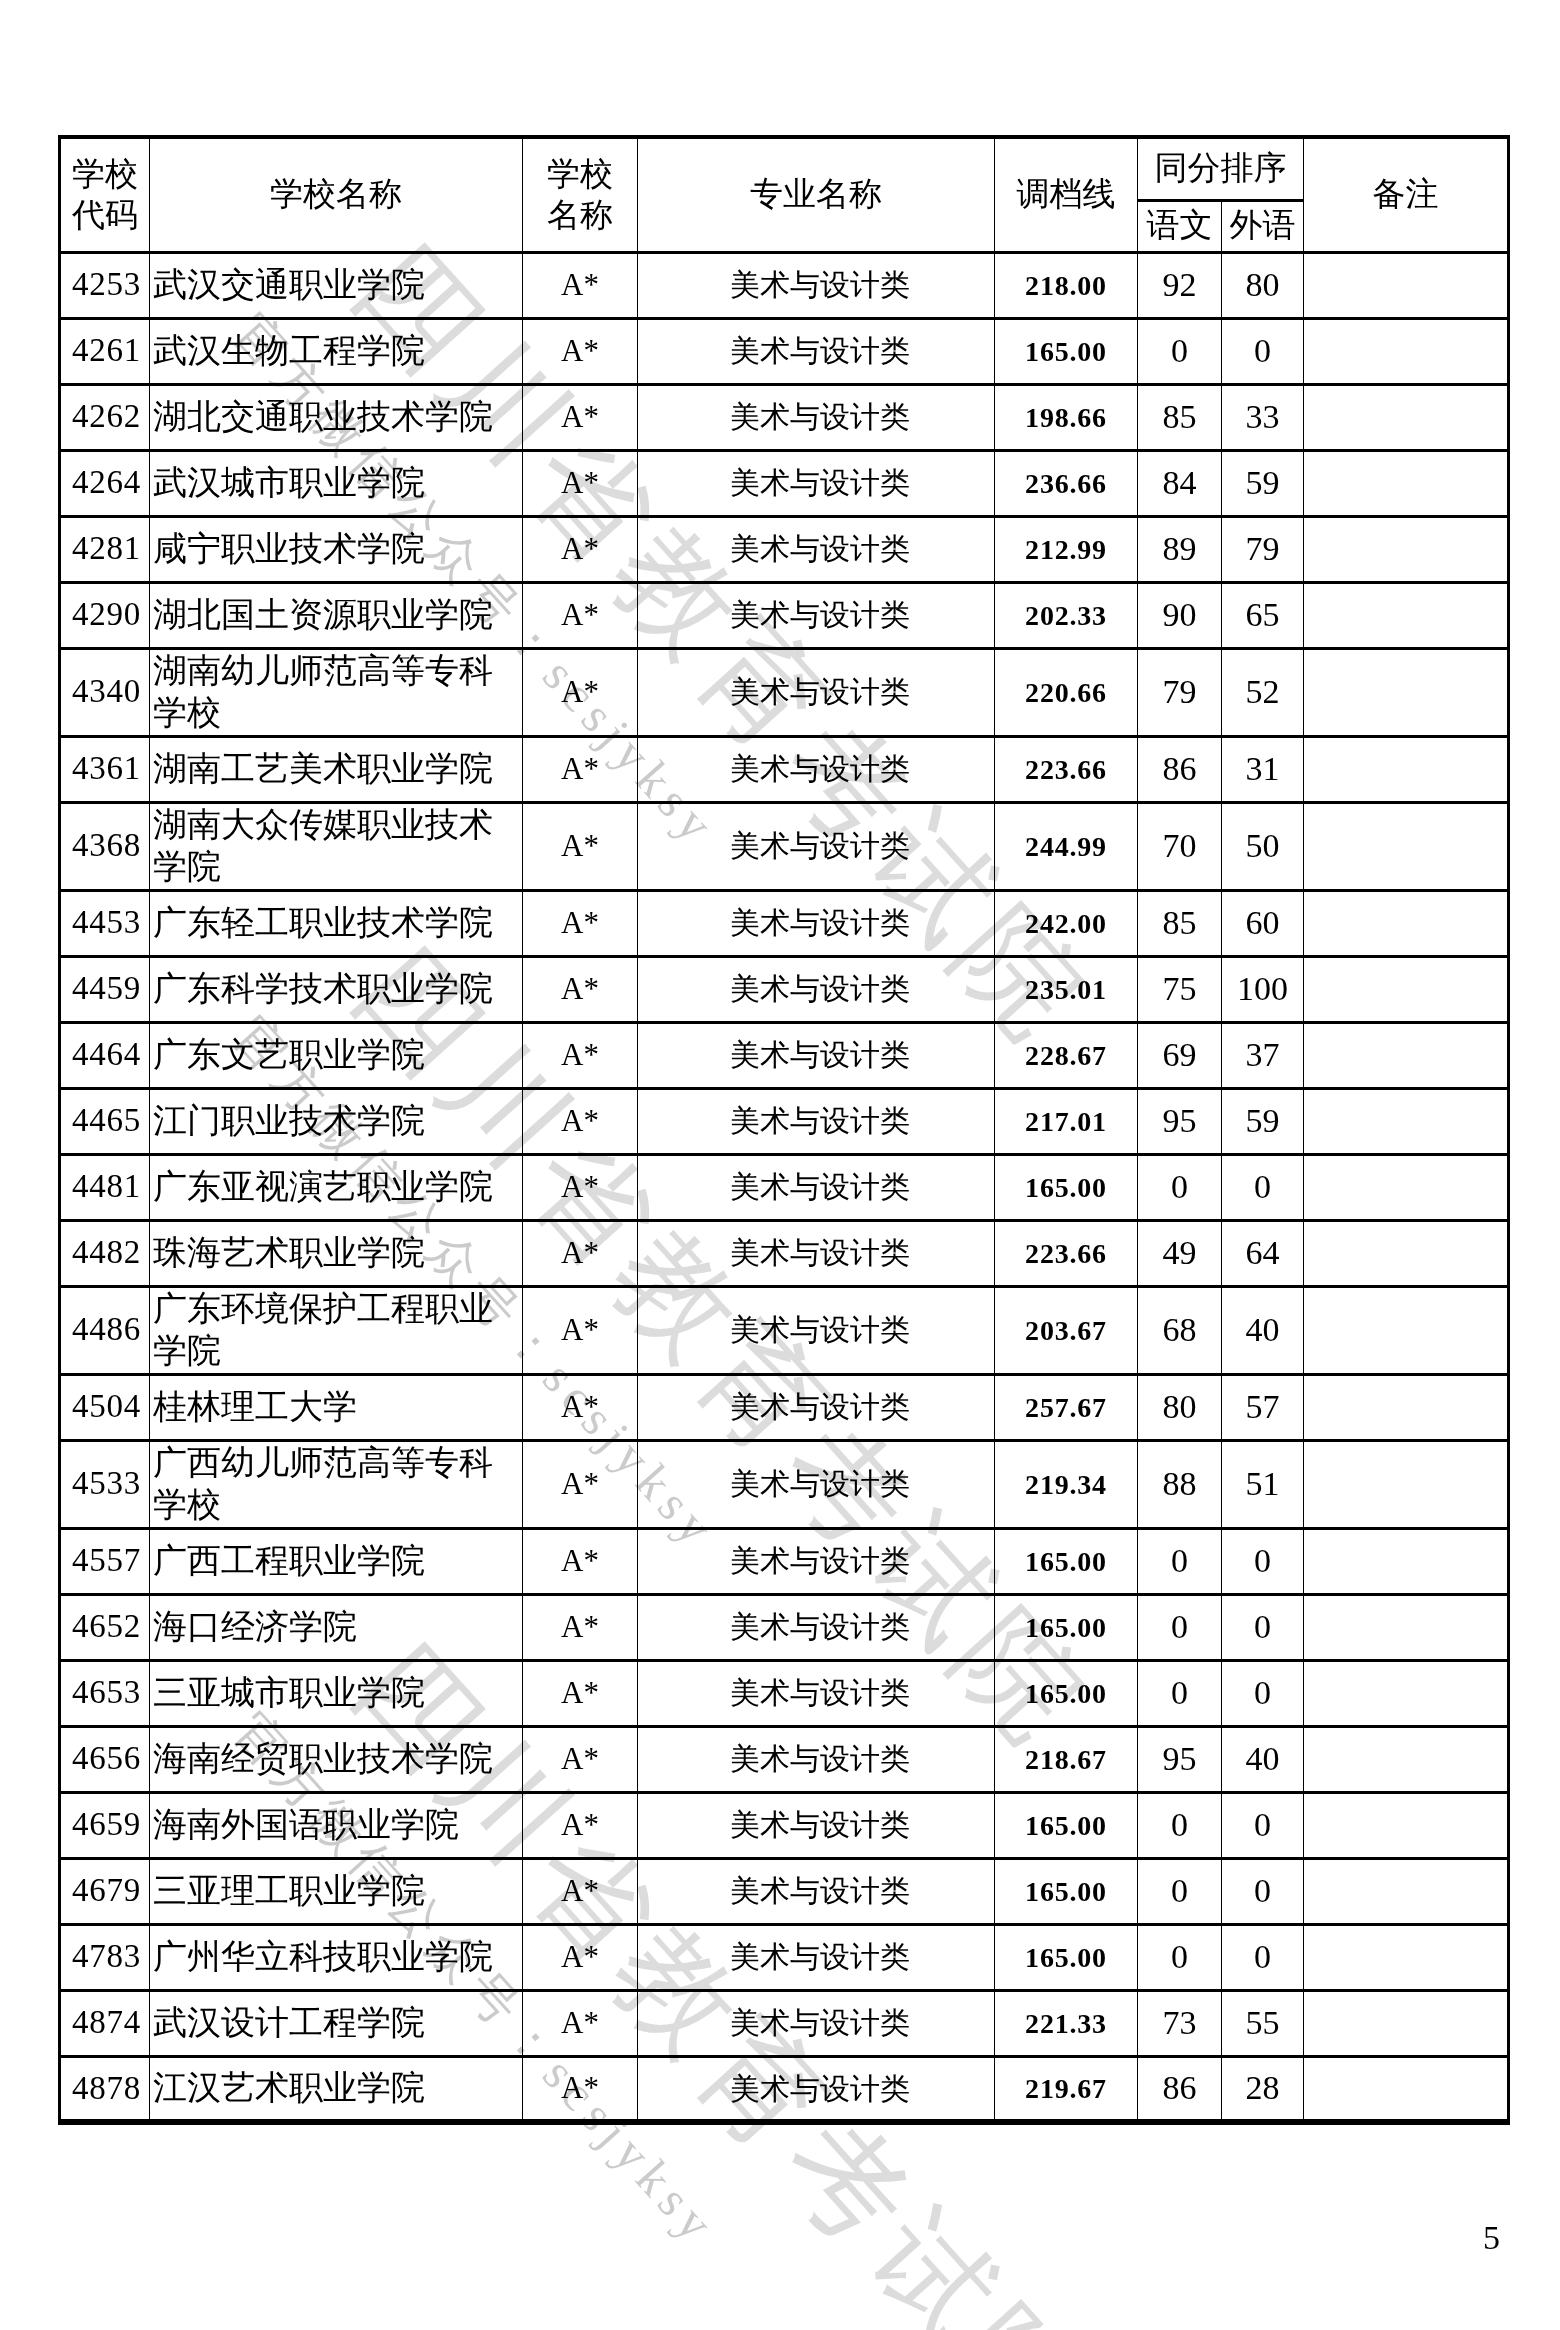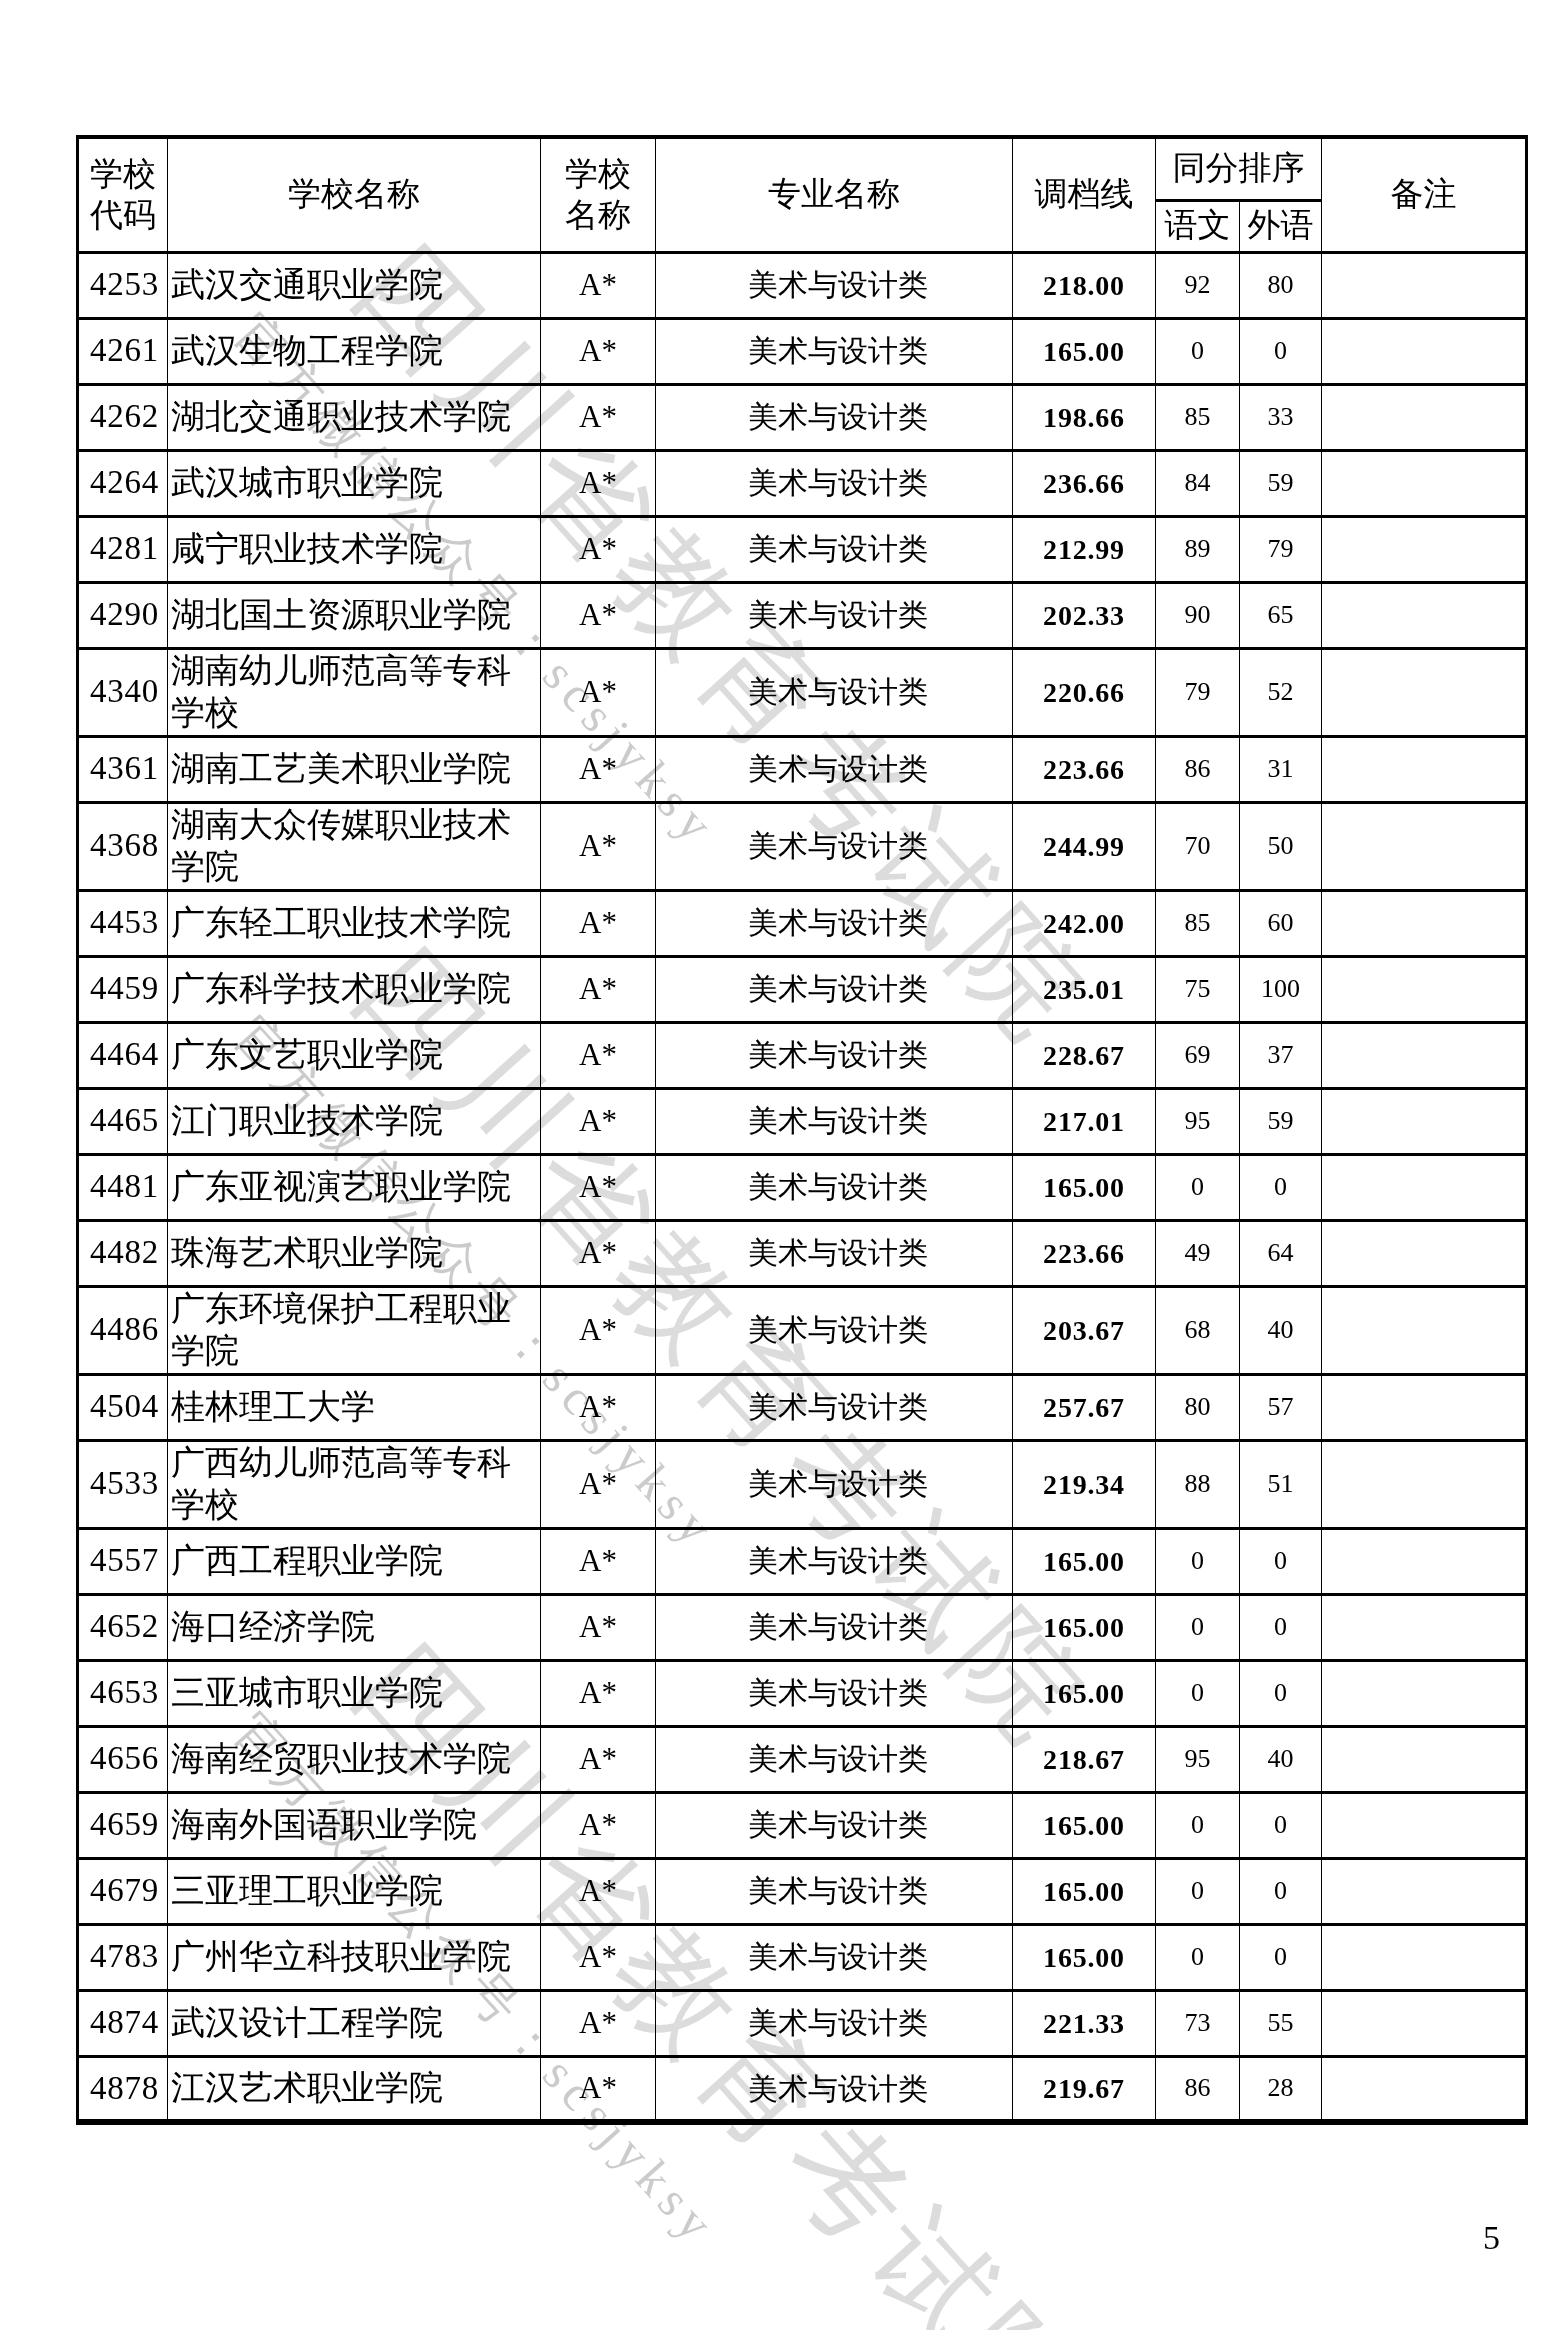--- a/index.html
+++ b/index.html
@@ -17,21 +17,21 @@
   .wm-main {
     font-size:117px; letter-spacing:11px;
     color:rgba(140,140,140,0.30);
   }
   .wm-sub {
     font-size:50px; letter-spacing:7.8px; margin-top:26.6px; margin-left:-47px;
     color:rgba(130,130,130,0.42);
   }
   
   table.score-table {
-    position:absolute; left:76px; top:135px; z-index:2;
+    position:absolute; left:58px; top:135px; z-index:2;
     border-collapse:collapse; table-layout:fixed;
     width:1448px; background:transparent;
   }
   th,td {
     border:1.6px solid #000;
     border-top-width:3.1px; border-bottom-width:3.1px;
     padding:0; overflow:hidden;
   }
   table.score-table { border:3.1px solid #000; border-top-width:4.7px; border-bottom-width:6.3px; }
   th {
@@ -42,21 +42,21 @@
   .hdr-row2 { height:52px; }
   .two-line-head span { display:inline-block; width:2em; line-height:1.25; }
   td { vertical-align:middle; font-size:33px; line-height:1.25; }
   tr.data-row { height:66px; }
   tr.data-row.tall { height:86px; }
   td.c-code  { text-align:center; padding-left:3.1px; letter-spacing:0.8px; }
   td.c-name  { text-align:left; padding-left:3.1px; font-size:34px; word-break:break-all; }
   td.c-mcode { text-align:center; font-size:31px; }
   td.c-mname { text-align:center; padding-left:7.8px; font-size:30px;margin-top:18px; }
   td.c-score { text-align:center; font-size:28px; font-weight:bold; letter-spacing:0.8px; }
-  td.c-sub   { text-align:center; font-size:26px; }
+  td.c-sub   { text-align:center; font-size:34px; }
   td.c-remark{ }
   
   .page-number {
     position:absolute; right:61px; top:2219px; z-index:2;
     font-size:34px;
   }
 </style>
 </head>
 <body>
 

